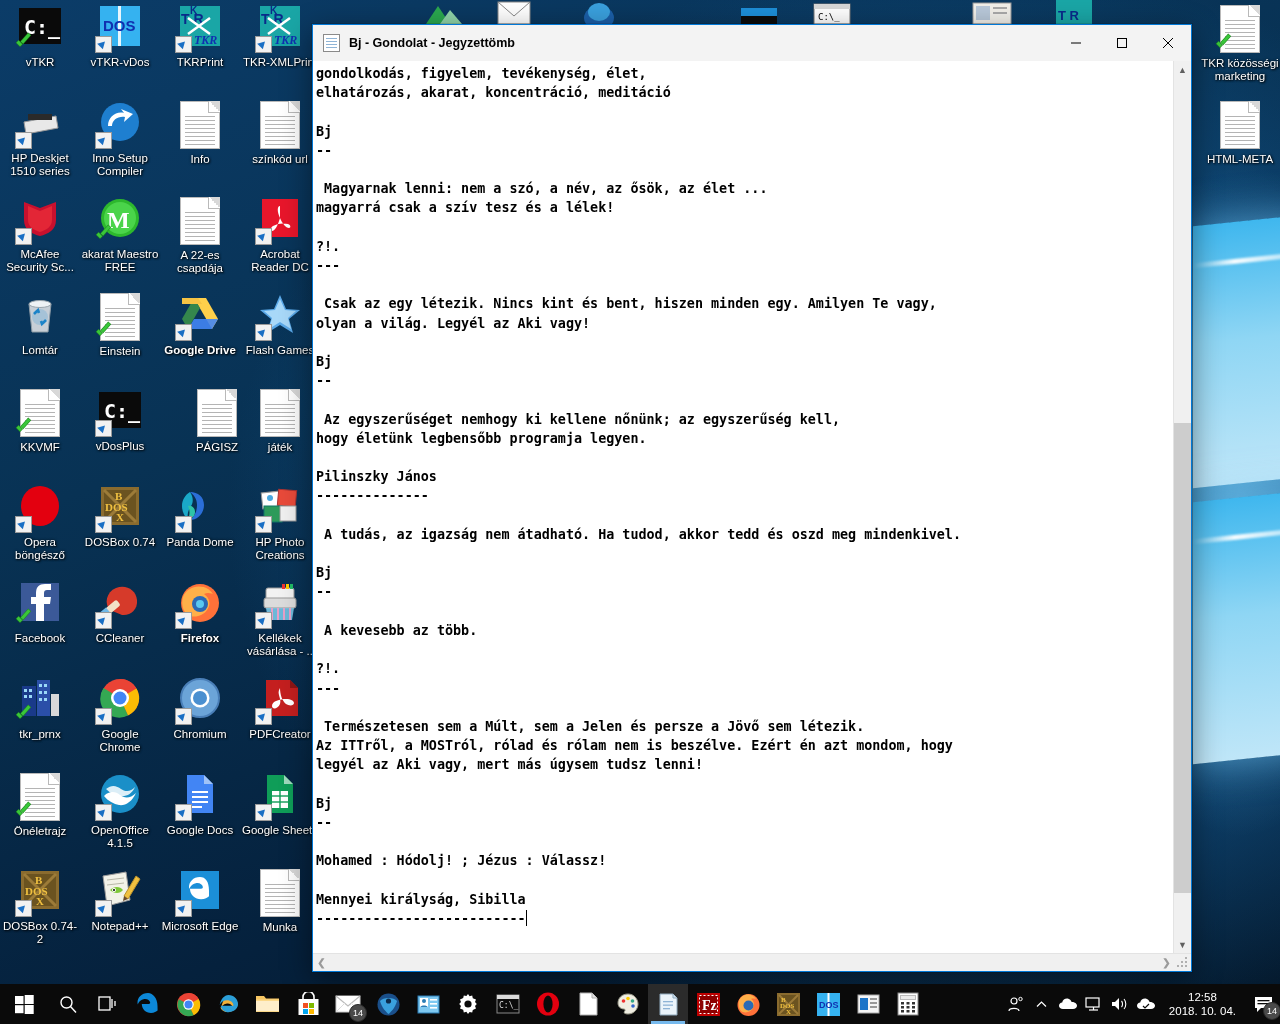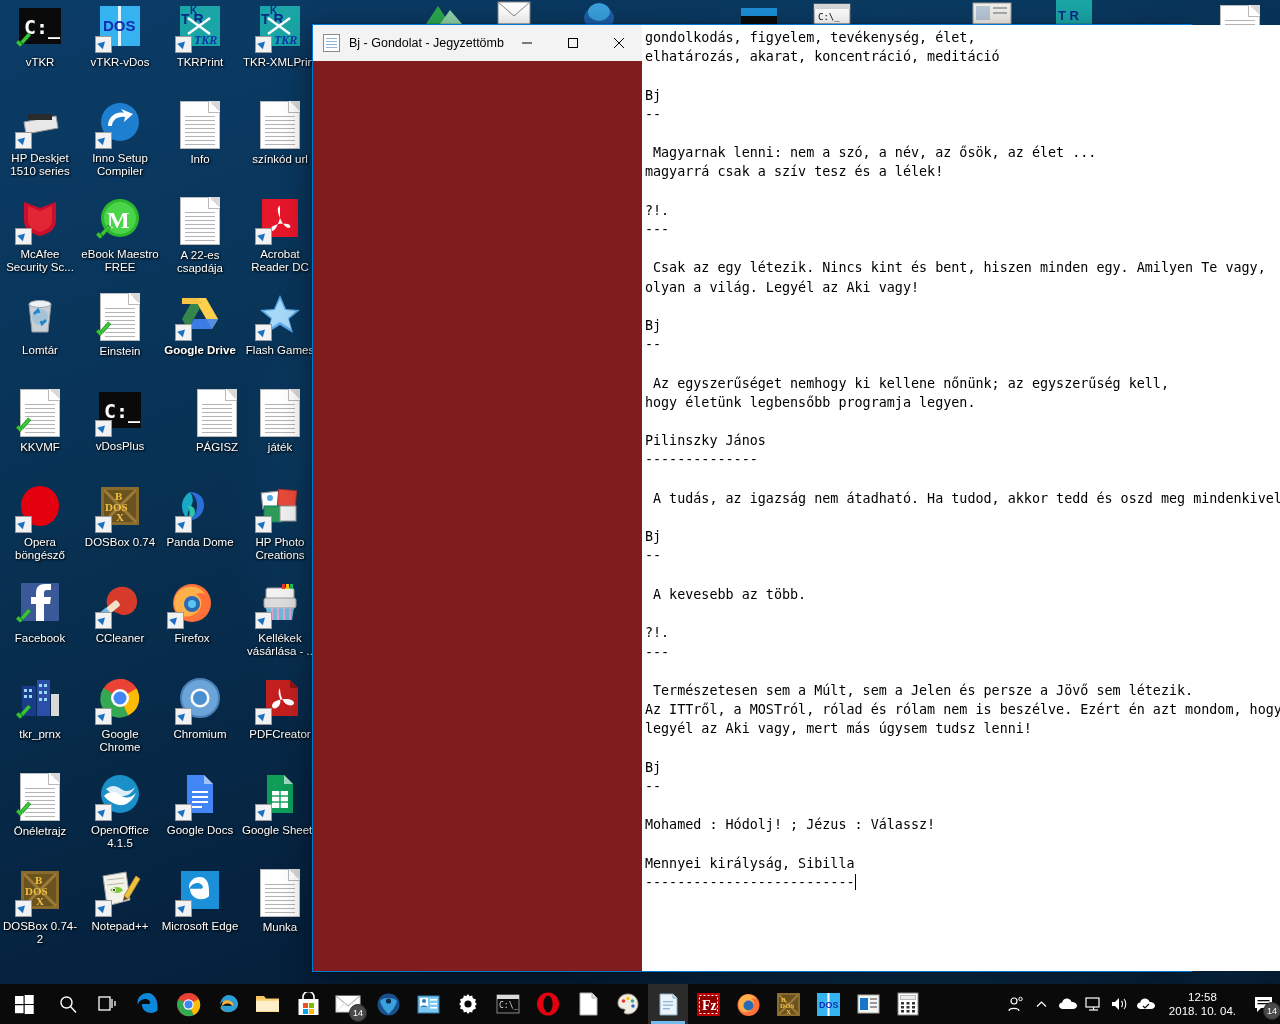--- a/index.html
+++ b/index.html
@@ -47,21 +47,21 @@
   
   .doc{width:38px;height:46px;margin:1px auto 0;background:#fff;border:1px solid #b9b9b9;position:relative;}
   .doc:before{content:"";position:absolute;right:-1px;top:-1px;width:11px;height:11px;
     background:linear-gradient(225deg,#d8d8d8 50%,#fff 50%);border-left:1px solid #b9b9b9;border-bottom:1px solid #b9b9b9;}
   .doc .lines{position:absolute;left:4px;right:4px;top:14px;}
   .doc .lines i{display:block;height:1px;background:#b4b4b4;margin-bottom:3px;}
 
   
   #notepad{position:absolute;left:312px;top:24px;width:878px;height:946px;
     background:#7f1d1d;border:1px solid #0078d7;box-shadow:0 0 0 1px rgba(0,0,0,.12),0 8px 28px rgba(0,0,0,.45);
-    display:flex;}
+    display:flex;flex-direction:column;font-weight:bold;}
   #titlebar{height:36px;background:#f3f3f3;display:flex;align-items:center;flex:none;}
   #np-icon{width:17px;height:18px;margin-left:10px;margin-right:9px;position:relative;flex:none;}
   #np-icon .pad{position:absolute;inset:0;background:#fff;border:1px solid #8a8a8a;}
   #np-icon .pad i{position:absolute;left:2px;right:2px;height:1px;background:#8fb4d6;}
   #title-text{font-size:12.5px;color:#000;flex:1;}
   .wbtn{width:46px;height:36px;display:flex;align-items:center;justify-content:center;flex:none;}
   .wbtn svg{display:block;}
   #menubar{height:22px;background:#fff;display:flex;align-items:center;padding-left:4px;
     border-bottom:1px solid #f0f0f0;flex:none;}
   .menu-item{font-size:12.5px;color:#000;padding:2px 8px;}
@@ -250,21 +250,21 @@
             <path d="M10 10 L22 15 L34 10 L34 24 C34 31 28 34 22 36 C16 34 10 31 10 24z" fill="#e32636"></path>
           </svg><span class="shortcut"></span></div>
         <div class="cap">McAfee Security Sc...</div>
       </div>
       <div class="icon" style="left: 80px; top: 196px;">
         <div class="glyph"><svg width="44" height="44" viewBox="0 0 44 44">
             <circle cx="22" cy="22" r="19" fill="#2db82d"></circle>
             <circle cx="22" cy="22" r="16" fill="#4ad44a"></circle>
             <text x="9" y="32" font-size="24" fill="#fff" font-family="serif" font-weight="bold">M</text>
           </svg><span class="check"></span></div>
-        <div class="cap">eBook Maestro FREE</div>
+        <div class="cap">akarat Maestro FREE</div>
       </div>
       <div class="icon" style="left: 160px; top: 196px;">
         <div class="glyph">
           <div class="doc">
             <div class="lines">
               <i></i>
               <i></i>
               <i></i>
               <i></i>
               <i></i>
@@ -433,21 +433,21 @@
       </div>
       <div class="icon" style="left: 80px; top: 580px;">
         <div class="glyph"><svg width="44" height="44" viewBox="0 0 44 44">
             <path d="M12 30 C6 24 8 12 18 8 c10-4 20 2 21 12 1 10-7 16-15 15" fill="#d63a2a"></path>
             <path d="M16 30 C12 26 13 18 20 15 c7-3 13 1 14 7" fill="none" stroke="#fff" stroke-width="0"></path>
             <rect x="6" y="24" width="16" height="7" rx="2" fill="#f2e2c8" transform="rotate(-40 14 27)"></rect>
             <rect x="2" y="30" width="9" height="7" fill="#6fb8e8" transform="rotate(-40 6 33)"></rect>
           </svg><span class="shortcut"></span></div>
         <div class="cap">CCleaner</div>
       </div>
-      <div class="icon" style="left: 152px; top: 580px;">
+      <div class="icon" style="left: 160px; top: 580px; font-weight: bold;">
         <div class="glyph"><svg width="44" height="44" viewBox="0 0 44 44">
             <circle cx="22" cy="23" r="19" fill="#ff7139"></circle>
             <path d="M5 17c4-10 16-13 25-8 3 2 5 5 5 5s-5-2-9 0c6 4 7 11 3 16-4 6-14 9-20 4-4-3-6-10-4-17z" fill="#ffb049"></path>
             <circle cx="22" cy="24" r="8" fill="#2b6ab5"></circle>
             <circle cx="22" cy="24" r="4" fill="#59c8f0"></circle>
           </svg><span class="shortcut"></span></div>
         <div class="cap">Firefox</div>
       </div>
       <div class="icon" style="left: 240px; top: 580px;">
         <div class="glyph"><svg width="44" height="44" viewBox="0 0 44 44">

